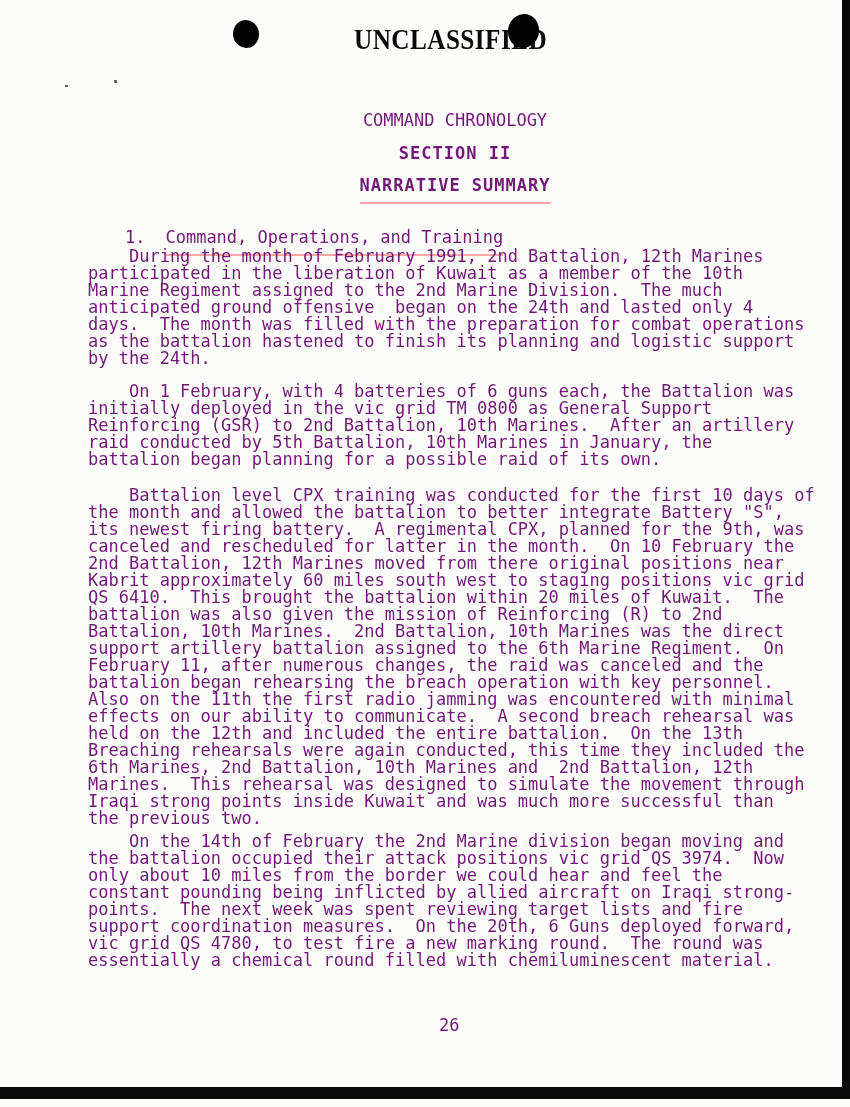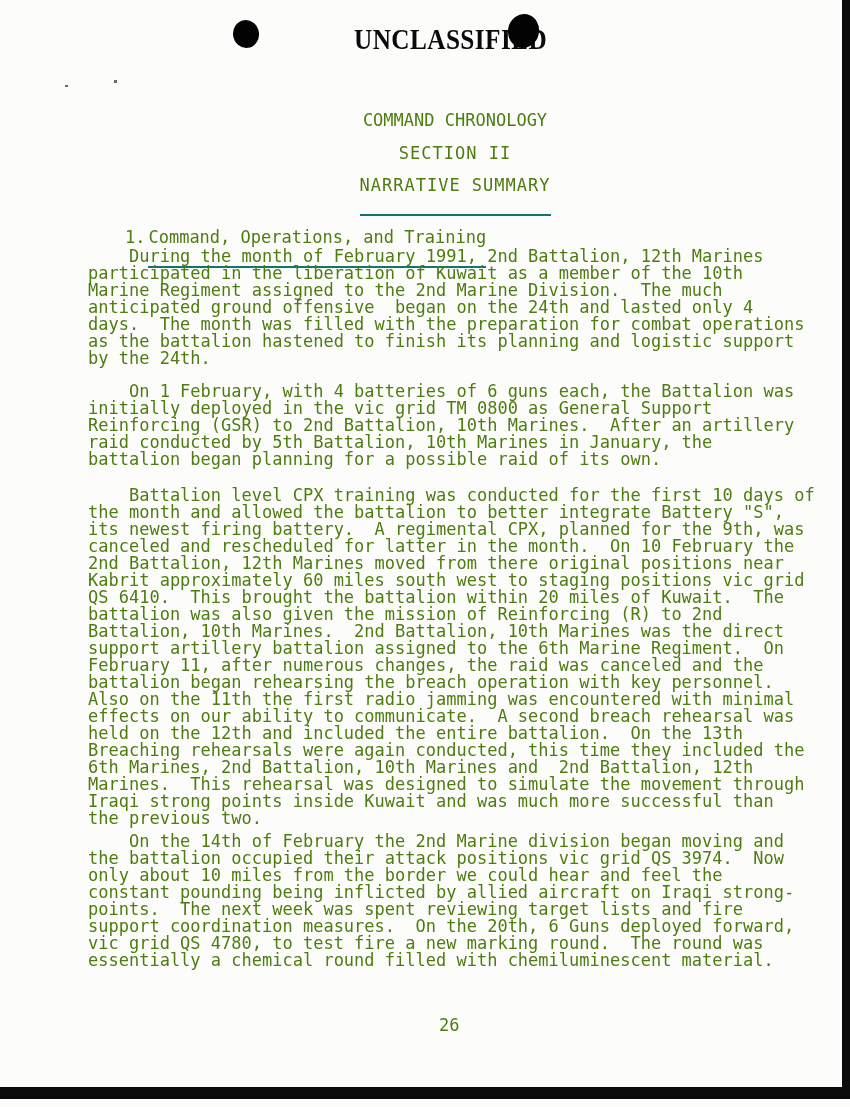--- a/index.html
+++ b/index.html
@@ -36,28 +36,28 @@
     font-weight: bold; font-size: 29px; line-height: 29px;
     letter-spacing: 0.5px; color: #0a0a0a;
     transform: scaleX(0.87); transform-origin: left top;
     white-space: nowrap;
   }
   
   .mono {
     position: absolute;
     font-family: "DejaVu Sans Mono", monospace;
     font-size: 17px; line-height: 17px;
-    color: #4d7c0f;
+    color: #701a75;
     white-space: pre;
   }
   .center-line { left: 84px; width: 742px; text-align: center; }
-  .emph { font-weight: normal; letter-spacing: 1px; }
-  .u { border-bottom: 2px solid #0f766e; padding-bottom: 19px; }
+  .emph { font-weight: bold; letter-spacing: 1px; }
+  .u { border-bottom: 2px solid #fca5a5; padding-bottom: 7px; }
   .h1-row { left: 84px; }
-  .h1-title { margin-left: 3px; }
+  .h1-title { margin-left: 20px; }
   pre.para { margin: 4px; left: 84px; }
   .pagenum { left: 427px; top: 1017px; margin-left: 12px; }
 </style>
 </head>
 <body>
 
 <div class="page">
 
   <div class="edge-right"></div>
   <div class="edge-bottom"></div>

